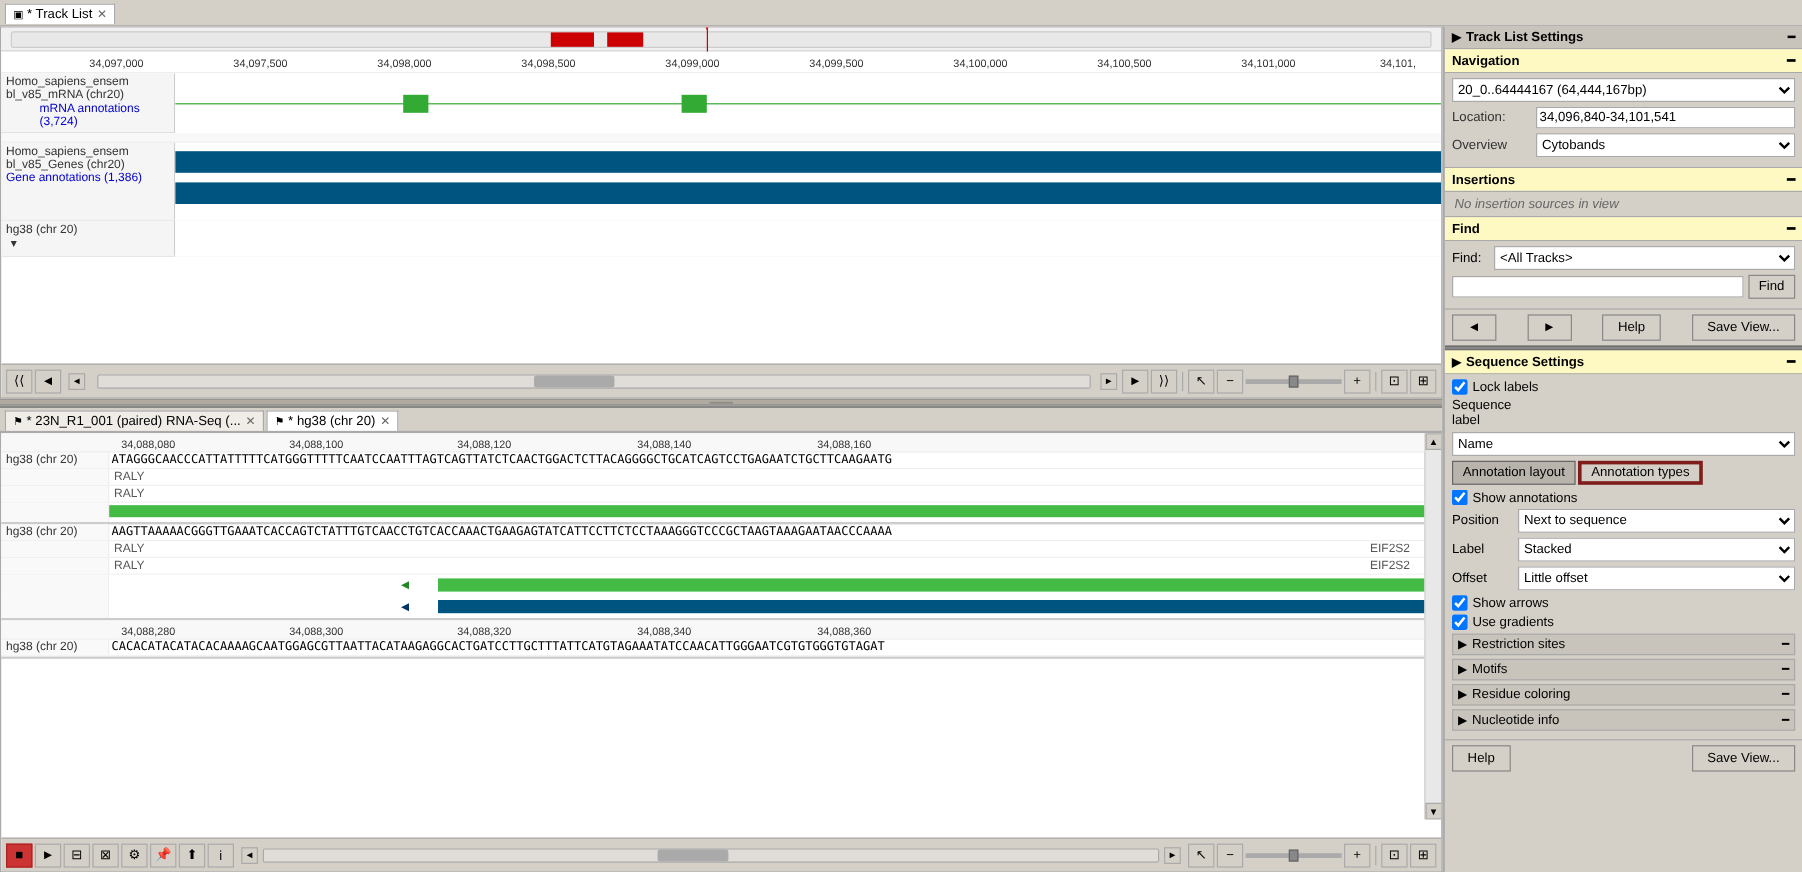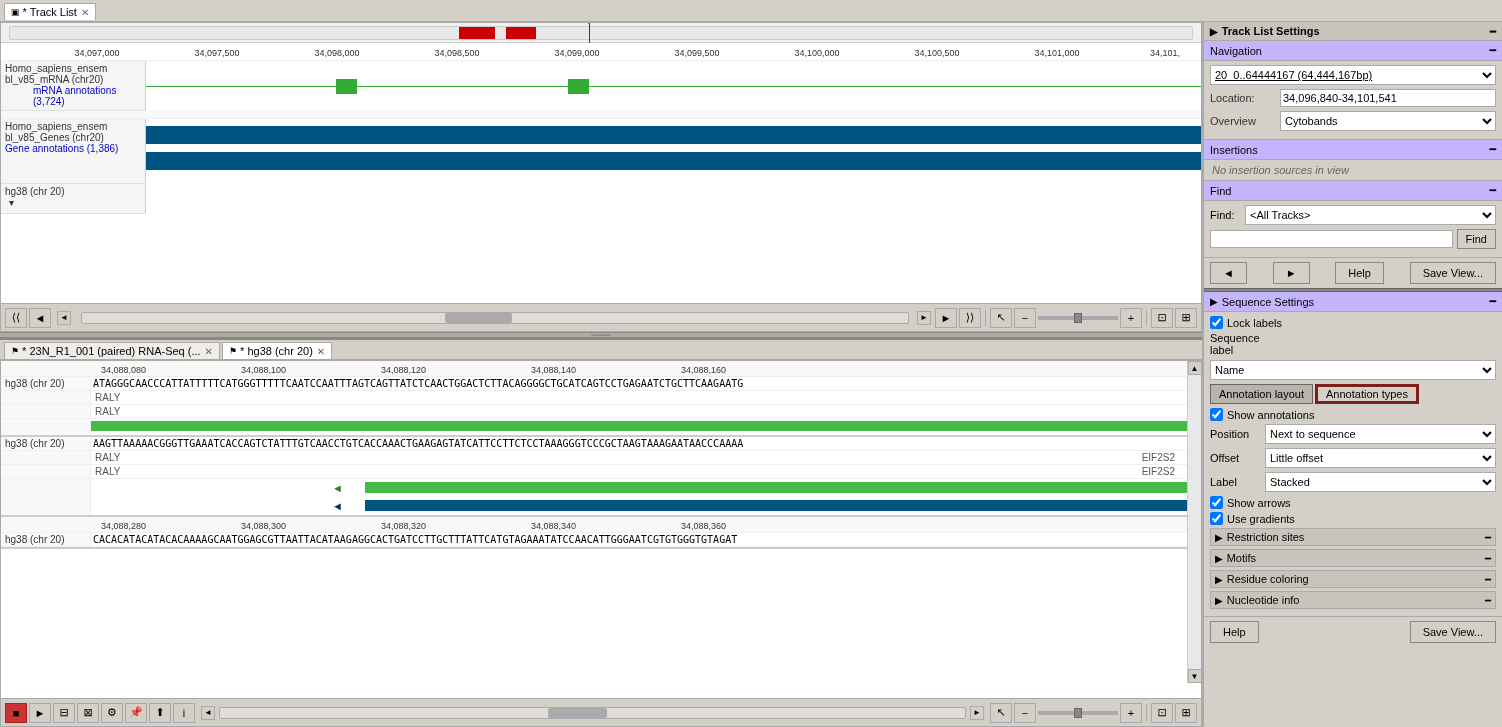--- a/index.html
+++ b/index.html
@@ -71,21 +71,21 @@
     .seq-label { width: 90px; min-width: 90px; padding: 1px 4px; font-size: 10px; color: #333; border-right: 1px solid #eee; background: #f9f9f9; }
     .seq-content { flex: 1; font-family: monospace; font-size: 10px; padding: 1px 2px; overflow: hidden; white-space: nowrap; }
     
     .seq-section { border-bottom: 2px solid #ccc; }
     
     .scroll-v { width: 14px; background: #e0ddd8; border-left: 1px solid #ccc; display: flex; flex-direction: column; align-items: center; }
     .scroll-v-btn { width: 14px; height: 14px; background: #d4d0c8; border: 1px solid #aaa; display: flex; align-items: center; justify-content: center; font-size: 8px; cursor: pointer; }
     .scroll-v-track { flex: 1; width: 100%; background: #e8e8e8; }
     
     .panel-section { border-bottom: 1px solid #aaa; }
-    .panel-header { display: flex; align-items: center; background: #c4b5fd; border-bottom: 1px solid #aaa; padding: 3px 6px; font-weight: normal; font-size: 11px; cursor: pointer; }
+    .panel-header { display: flex; align-items: center; background: #fef9c3; border-bottom: 1px solid #aaa; padding: 3px 6px; font-weight: bold; font-size: 11px; cursor: pointer; }
     .panel-header-icon { margin-right: 4px; font-size: 10px; }
     
     .panel-content { padding: 4px 6px; background: #d4d0c8; }
     .panel-row { display: flex; align-items: center; margin-bottom: 4px; }
     .panel-label { width: 70px; font-size: 11px; color: #333; }
     .panel-select { flex: 1; height: 20px; font-size: 11px; border: 1px solid #aaa; background: #fff; }
     .panel-input { flex: 1; height: 18px; font-size: 11px; border: 1px solid #aaa; background: #fff; padding: 0 2px; }
     
     .find-section { padding: 4px 6px; }
     .find-row { display: flex; align-items: center; margin-bottom: 4px; }
@@ -395,21 +395,21 @@
         <span style="cursor:pointer; font-size:10px;">━</span>
       </div>
 
       <div class="panel-section">
         <div class="panel-header">
           <span>Navigation</span>
           <div style="flex:1;"></div>
           <span>━</span>
         </div>
         <div class="panel-content">
-          <select class="panel-select" style="width:100%; margin-bottom:4px;text-decoration:underline;">
+          <select class="panel-select" style="width:100%; margin-bottom:4px;">
             <option>20_0..64444167 (64,444,167bp)</option>
           </select>
           <div class="panel-row">
             <span class="panel-label">Location:</span>
             <input type="text" class="panel-input" value="34,096,840-34,101,541" style="">
           </div>
           <div class="panel-row">
             <span class="panel-label">Overview</span>
             <select class="panel-select">
               <option>Cytobands</option>
@@ -490,33 +490,33 @@
           </div>
 
           <div class="pos-row">
             <span class="pos-label">Position</span>
             <select class="pos-select">
               <option>Next to sequence</option>
             </select>
           </div>
 
           <div class="pos-row">
+            <span class="pos-label">Label</span>
+            <select class="pos-select">
+              <option>Stacked</option>
+            </select>
+          </div>
+
+          <div class="pos-row">
             <span class="pos-label">Offset</span>
             <select class="pos-select">
               <option>Little offset</option>
             </select>
           </div>
 
-          <div class="pos-row">
-            <span class="pos-label">Label</span>
-            <select class="pos-select">
-              <option>Stacked</option>
-            </select>
-          </div>
-
           <div class="checkbox-row">
             <input type="checkbox" checked="" style="">
             <label>Show arrows</label>
           </div>
 
           <div class="checkbox-row">
             <input type="checkbox" checked="" style="">
             <label>Use gradients</label>
           </div>
 

